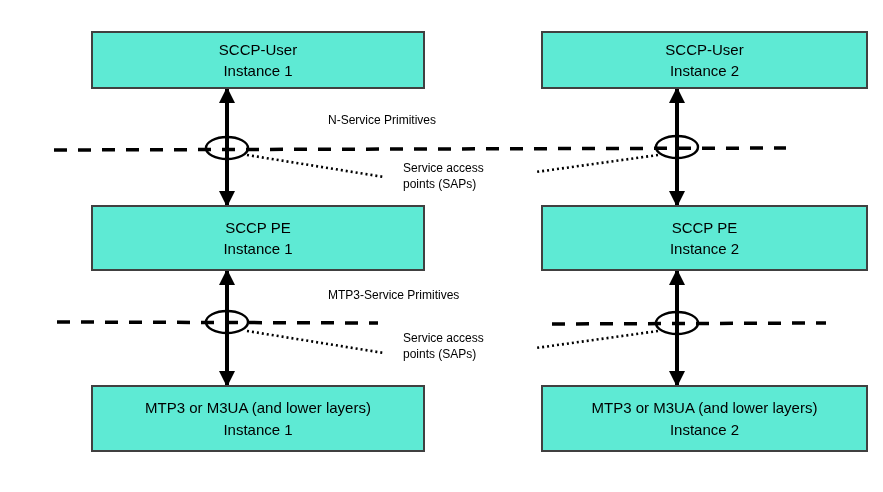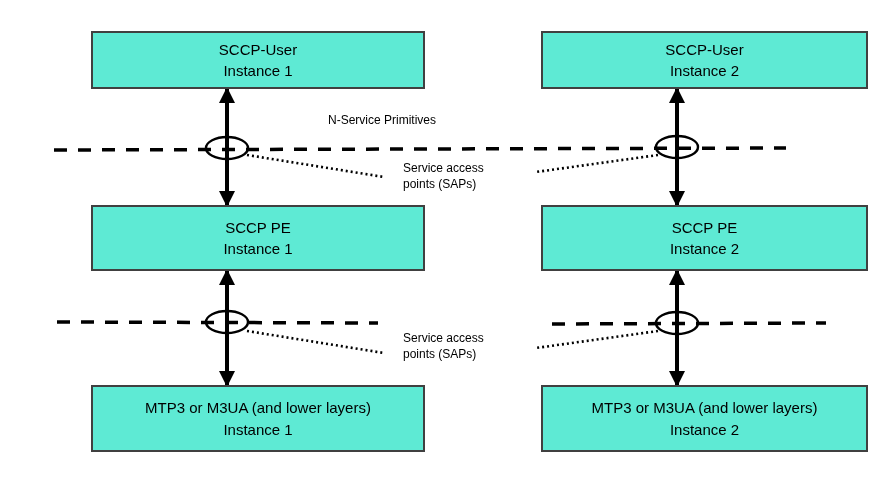--- a/index.html
+++ b/index.html
@@ -167,19 +167,20 @@
     <line x1="658" y1="331" x2="536" y2="348" stroke="#000000" stroke-width="2.6" stroke-dasharray="2 3" stroke-linecap="butt"></line>
   </svg>
 
   <div class="diagram-label" id="label-n-service">N-Service Primitives</div>
 
   <div class="diagram-label" id="label-sap-top">
     <span class="line">Service access</span>
     <span class="line">points (SAPs)</span>
   </div>
 
+  <div class="diagram-label" id="label-mtp3-service">MTP3-Service Primitives</div>
 
   <div class="diagram-label" id="label-sap-bottom">
     <span class="line">Service access</span>
     <span class="line">points (SAPs)</span>
   </div>
 
 </div>
 
 </body></html>

